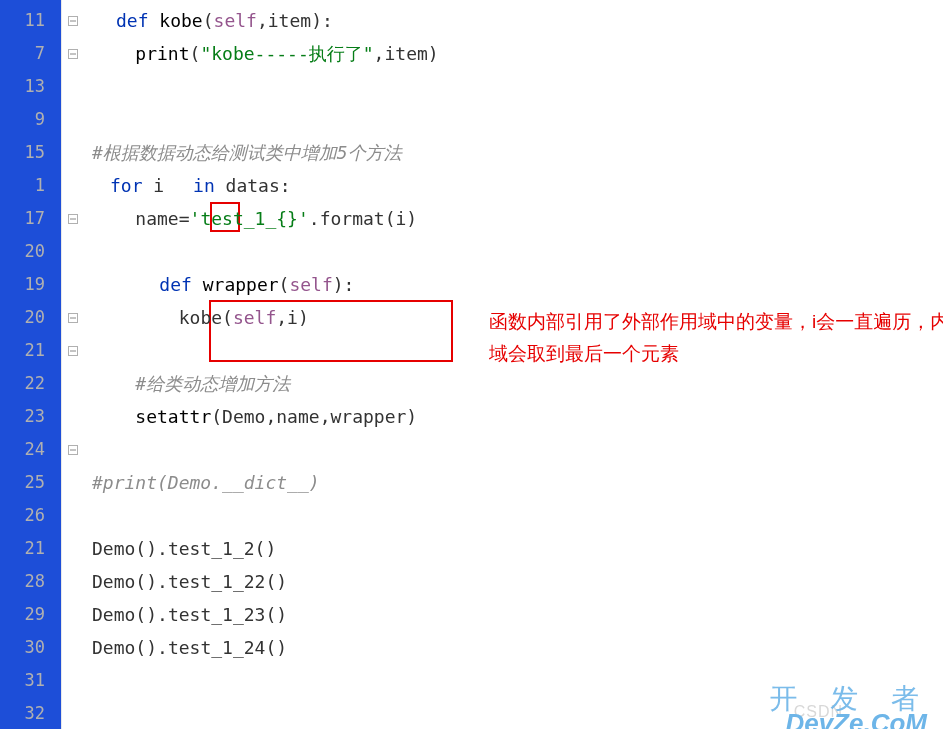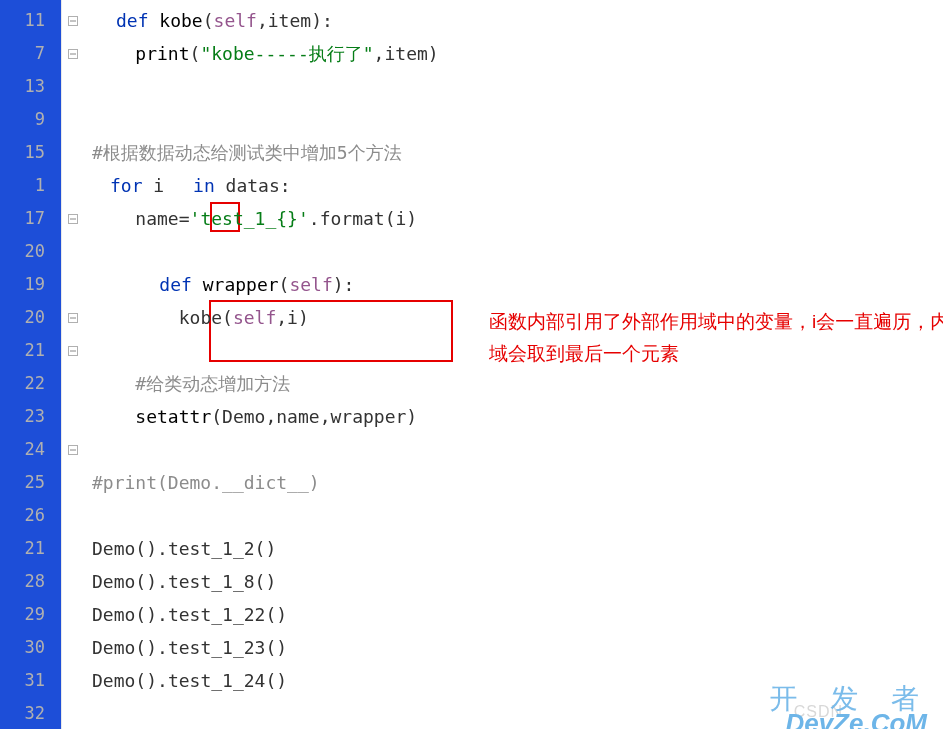--- a/index.html
+++ b/index.html
@@ -57,21 +57,21 @@
       color: #333;
       position: relative;
     }
     .kw { color: #0033B3; font-weight: 500; margin-left: 18px; }
     .def-kw { color: #0033B3; font-weight: 500; margin-left: 24px; }
     .self { color: #94558D; }
     .str { color: #067D17; font-weight: 500; }
     .num { color: #1750EB; }
     .builtin { color: #000000; margin-top: 32px; }
     .func-name { color: #000000; }
-    .comment { color: #8C8C8C; }
+    .comment { color: #8C8C8C; font-style: italic; }
     .paren { color: #333; }
     .op { color: #333; }
     .ident { color: #333; }
     
     .red-box-1 {
       position: absolute;
       border: 2px solid #E60000;
       left: 126px;
       top: 202px;
       width: 30px;
@@ -226,21 +226,20 @@
       <div class="code-line"></div>
       <div class="code-line"><span>    </span><span class="def-kw">def </span><span class="func-name">wrapper</span><span class="paren">(</span><span class="self">self</span><span class="paren">):</span></div>
       <div class="code-line"><span>        </span><span class="ident">kobe</span><span class="paren">(</span><span class="self">self</span><span class="op">,</span><span class="ident">i</span><span class="paren">)</span></div>
       <div class="code-line"></div>
       <div class="code-line"><span>    </span><span class="comment">#给类动态增加方法</span></div>
       <div class="code-line"><span>    </span><span class="builtin">setattr</span><span class="paren">(</span><span class="ident">Demo</span><span class="op">,</span><span class="ident">name</span><span class="op">,</span><span class="ident">wrapper</span><span class="paren">)</span></div>
       <div class="code-line"></div>
       <div class="code-line"><span class="comment">#print(Demo.__dict__)</span></div>
       <div class="code-line"></div>
       <div class="code-line"><span class="ident">Demo</span><span class="op">().</span><span class="ident">test_1_2</span><span class="paren">()</span></div>
-      <div class="code-line"><span class="ident">Demo</span><span class="op">().</span><span class="ident">test_1_8</span><span class="paren">()</span></div>
       <div class="code-line"><span class="ident">Demo</span><span class="op">().</span><span class="ident">test_1_22</span><span class="paren">()</span></div>
       <div class="code-line"><span class="ident">Demo</span><span class="op">().</span><span class="ident">test_1_23</span><span class="paren">()</span></div>
       <div class="code-line"><span class="ident">Demo</span><span class="op">().</span><span class="ident">test_1_24</span><span class="paren">()</span></div>
     </div>
 </div>
 
 <div class="watermark-csdn">CSDN</div>
 <div class="watermark-1">开 发 者</div>
 <div class="watermark-2">DevZe.CoM</div>
 

